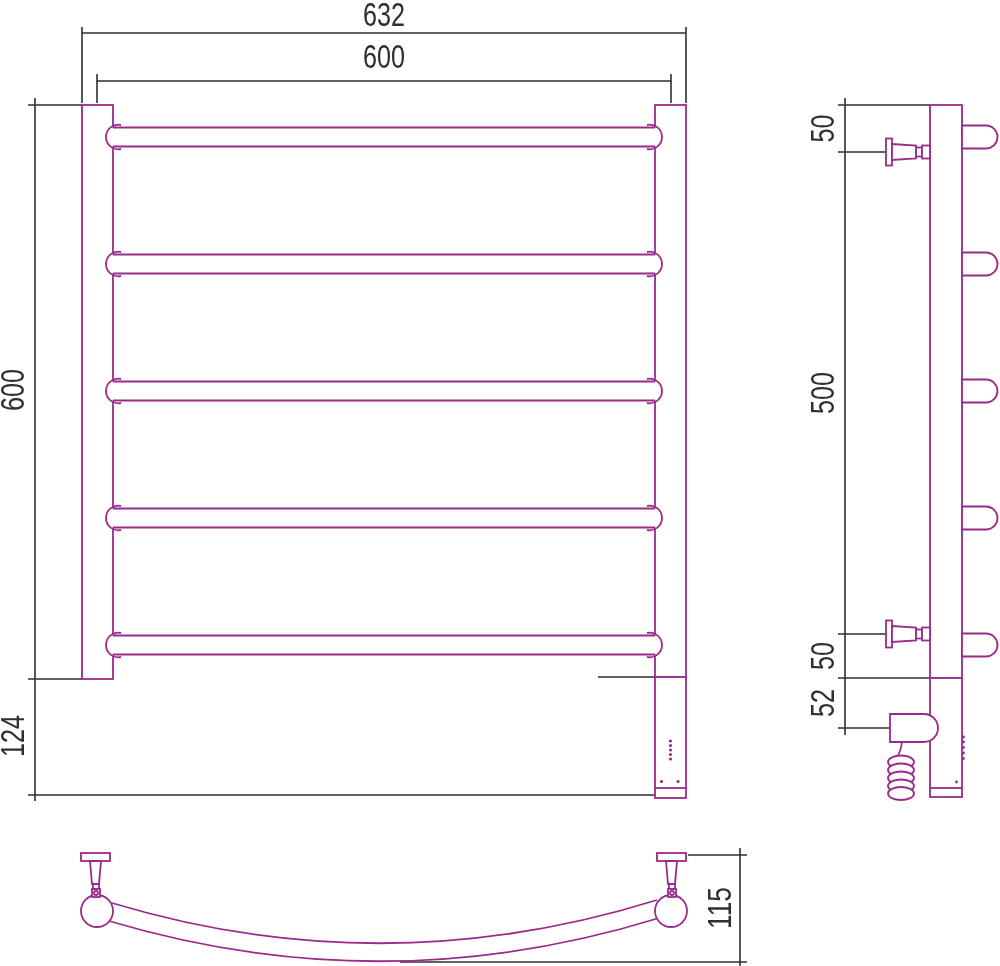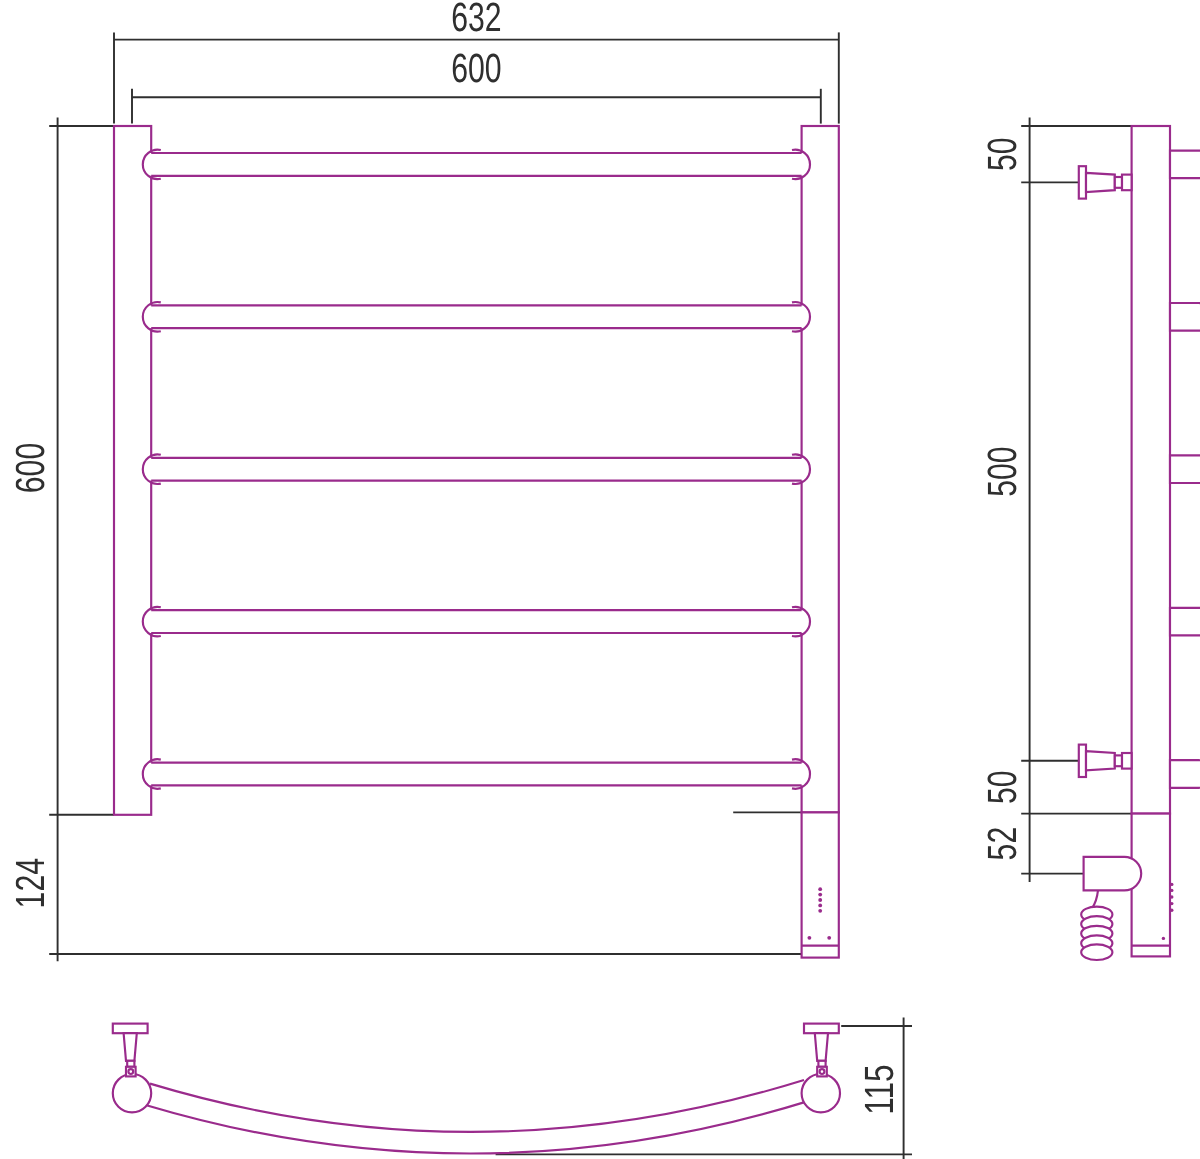--- a/index.html
+++ b/index.html
@@ -1,16 +1,16 @@
 <!DOCTYPE html>
 <html><head>
 <meta charset="utf-8">
 <style>
   html, body { margin: 0; padding: 0; background: #ffffff; }
-  .stage { width: 900px; height: 966px; position: relative; background: #fff; padding-left: 13px; }
+  .stage { width: 900px; height: 966px; position: relative; background: #fff; }
   svg { display: block; }
   .pl  { stroke: #9A2B8C; stroke-width: 1.8; fill: none; }
   .plf { stroke: #9A2B8C; stroke-width: 1.8; fill: #ffffff; }
   .pfill { fill: #9A2B8C; stroke: none; }
   .er  { fill: #ffffff; stroke: none; }
   .bl  { stroke: #2F2F2F; stroke-width: 1.6; fill: none; }
   .dim-text {
     font-family: "Liberation Sans", sans-serif;
     font-size: 34px;
     fill: #2F2F2F;

